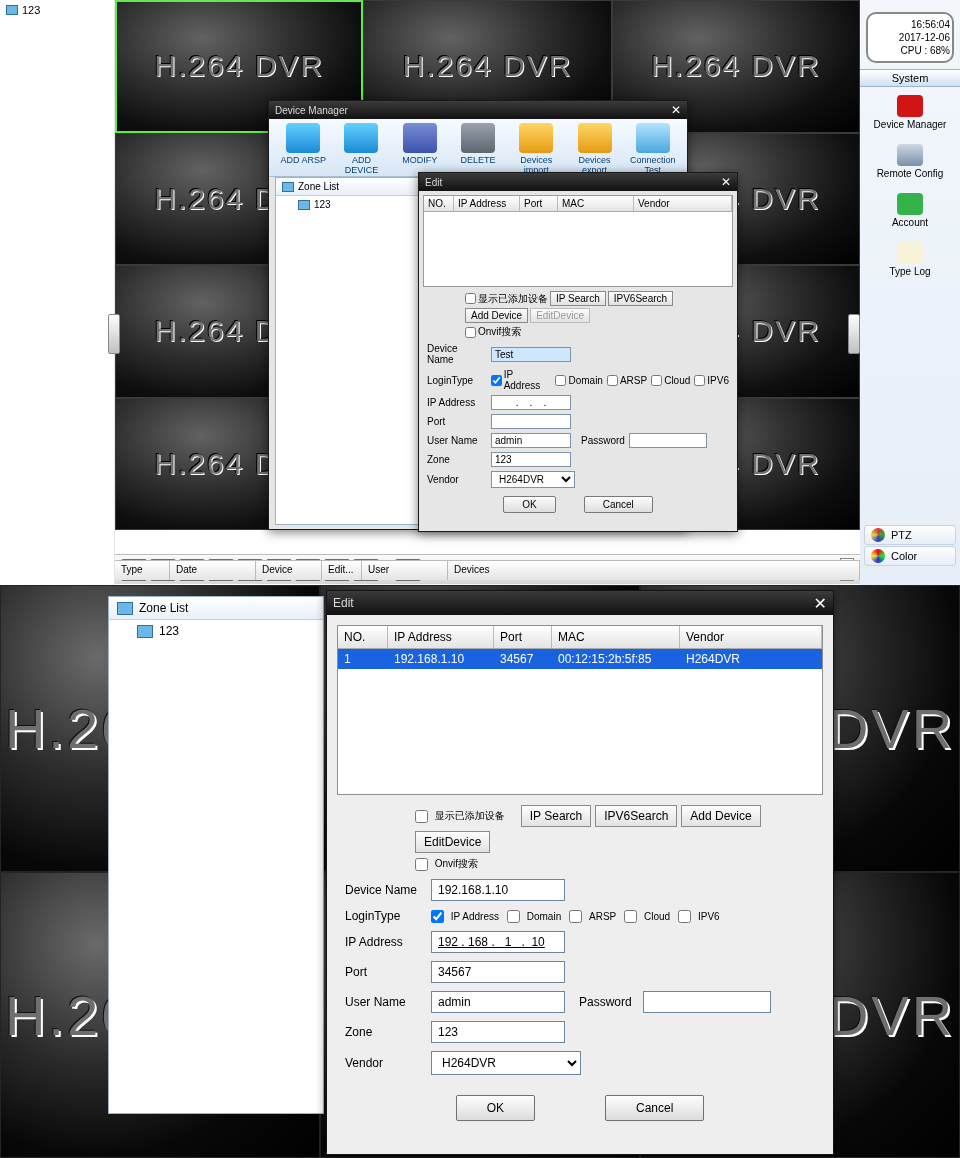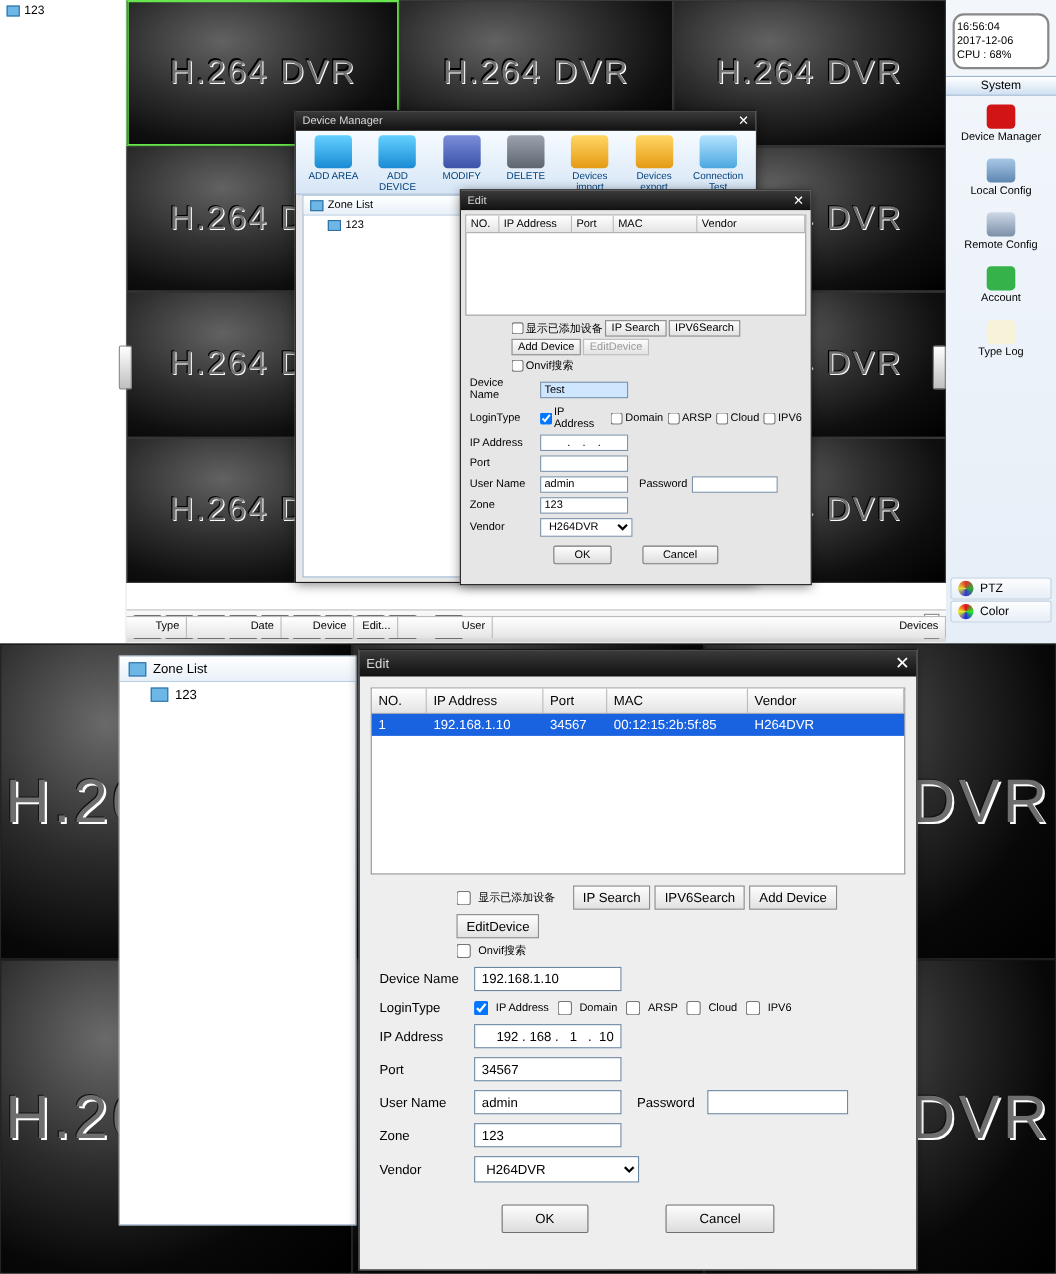--- a/index.html
+++ b/index.html
@@ -18,41 +18,41 @@
             background:radial-gradient(ellipse at 35% 28%,#626262 0%, #2f2f2f 40%, #0f0f0f 70%, #000 100%); }
   .vcell.sel { border:1px solid #68e64e; box-shadow:inset 0 0 0 1px #68e64e; }
   .logo { position:absolute; top:50%; left:50%; transform:translate(-50%,-50%);
           font-family:Impact,'Arial Black',sans-serif; font-size:30px; letter-spacing:2px;
           color:#707070; text-shadow:1px 1px 0 #fff, -1px -1px 0 #000; white-space:nowrap; }
   .sidehandle { position:absolute; top:50%; width:12px; height:40px; background:linear-gradient(#fff,#c0c0c0);
                 border:1px solid #888; border-radius:2px; transform:translateY(-50%); z-index:90; }
 
   
   #sysbar { position:absolute; right:0; top:0; width:100px; height:585px; background:linear-gradient(#f3f7fc,#e6eef7); }
-  .clockbox { margin:12px 6px 6px; border:2px solid #888; border-radius:10px; background:#fff; text-align:left;
+  .clockbox { margin:12px 6px 6px; border:2px solid #888; border-radius:10px; background:#fff; text-align:right;
               font-size:10px; padding:4px 2px; line-height:1.3; }
   .syshdr { background:linear-gradient(#fff,#cfe0f2); border-top:1px solid #9cb6d0; border-bottom:1px solid #9cb6d0;
             text-align:center; font-size:11px; padding:2px 0; }
   .sysbtn { text-align:center; font-size:10px; padding:2px 0 6px; cursor:pointer; }
   .sysbtn .ic { width:26px; height:22px; margin:6px auto 2px; border-radius:4px; }
   .sidepill { display:flex; align-items:center; gap:6px; font-size:11px; padding:2px 6px;
               background:linear-gradient(#fdfdfd,#e7eef7); border:1px solid #c5d3e4; border-radius:3px; margin:1px 4px; }
   .sidepill .dot{width:14px;height:14px;border-radius:50%;}
 
   
   #gridbar { position:absolute; left:115px; top:554px; width:745px; height:30px; background:linear-gradient(#fafafa,#d9d9d9);
              border-top:1px solid #bcbcbc; display:flex; align-items:center; gap:3px; padding:0 6px; }
   .gridbtn { width:26px; height:22px; background:linear-gradient(#fff,#d6d6d6); border:1px solid #6e6e6e;
              border-radius:2px; display:flex; align-items:center; justify-content:center; font-size:10px; font-weight:bold; }
   #zoomslider { flex:0 0 150px; height:4px; background:#2f6ed0; margin-left:12px; position:relative; }
   #zoomslider::after{content:"";position:absolute;left:0;top:-3px;width:6px;height:10px;background:#fff;border:1px solid #888;}
 
   #loghdr { position:absolute; left:115px; top:560px; width:745px; height:20px; display:flex; font-size:10px;
             background:linear-gradient(#fff,#e5e5e5); border-top:1px solid #bbb; }
-  #loghdr div{ border-right:1px solid #bbb; padding:3px 6px;text-align:right; }
+  #loghdr div{ border-right:1px solid #bbb; padding:3px 6px; }
 
   
   .winframe { position:absolute; background:#e6e6e6; border:1px solid #1a1a1a; box-shadow:0 2px 10px rgba(0,0,0,.5); z-index:50;}
   .titlebar { height:18px; background:linear-gradient(#3b3b3b,#111); color:#d8d8d8; font-size:10px;
               display:flex; align-items:center; justify-content:space-between; padding:0 6px; }
   .titlebar .x { color:#fff; cursor:pointer; font-size:12px; }
 
   #devmgr { left:268px; top:100px; width:420px; height:430px; }
   #devmgr-tb { height:58px; background:linear-gradient(#f6fbff,#d7e6f6); display:flex; gap:6px; padding:4px 8px 2px;
                border-bottom:1px solid #a8bed6; }
@@ -171,24 +171,20 @@
       <div>2017-12-06</div>
       <div>CPU : 68%</div>
     </div>
     <div class="syshdr">System</div>
     <div id="sysbtns">
         <div class="sysbtn">
           <div class="ic" style="background: rgb(209, 20, 20);"></div>
           <div>Device Manager</div>
         </div>
         <div class="sysbtn">
-          <div class="ic" style="background: linear-gradient(rgb(169, 200, 230), rgb(93, 134, 177));"></div>
-          <div>Local Config</div>
-        </div>
-        <div class="sysbtn">
           <div class="ic" style="background: linear-gradient(rgb(207, 217, 230), rgb(122, 143, 168));"></div>
           <div>Remote Config</div>
         </div>
         <div class="sysbtn">
           <div class="ic" style="background: rgb(53, 178, 74);"></div>
           <div>Account</div>
         </div>
         <div class="sysbtn">
           <div class="ic" style="background: rgb(247, 243, 216);"></div>
           <div>Type Log</div>
@@ -314,21 +310,21 @@
   </div>
 
   <div id="devmgr" class="winframe">
     <div class="titlebar">
       <span>Device Manager</span>
       <span class="x">✕</span>
     </div>
     <div id="devmgr-tb">
         <div class="dmbtn">
           <div class="ic" style="background: linear-gradient(rgb(100, 208, 255), rgb(26, 139, 212));"></div>
-          <div>ADD AREA</div>
+          <div>ADD ARSP</div>
         </div>
         <div class="dmbtn">
           <div class="ic" style="background: linear-gradient(rgb(100, 208, 255), rgb(26, 139, 212));"></div>
           <div>ADD DEVICE</div>
         </div>
         <div class="dmbtn">
           <div class="ic" style="background: linear-gradient(rgb(122, 141, 217), rgb(59, 82, 168));"></div>
           <div>MODIFY</div>
         </div>
         <div class="dmbtn">
@@ -524,21 +520,21 @@
       <span class="lbl">LoginType</span>
     <label class="ckwrap ck2"><input type="checkbox" checked="" style="">&nbsp;<span>IP Address</span></label>
     <label class="ckwrap ck2"><input type="checkbox" style="">&nbsp;<span>Domain</span></label>
     <label class="ckwrap ck2"><input type="checkbox" style="">&nbsp;<span>ARSP</span></label>
     <label class="ckwrap ck2"><input type="checkbox" style="">&nbsp;<span>Cloud</span></label>
     <label class="ckwrap ck2"><input type="checkbox" style="">&nbsp;<span>IPV6</span></label>
   </div>
 
   <div class="formrow2">
       <span class="lbl">IP Address</span>
-    <input type="text" style="width: 134px; text-align: right;" value="192 . 168 .   1   .  10">
+    <input type="text" style="width: 134px; text-align: left; text-decoration: underline;" value="192 . 168 .   1   .  10">
     </div>
 
   <div class="formrow2">
       <span class="lbl">Port</span>
     <input type="text" style="width: 134px;" value="34567">
     </div>
 
   <div class="formrow2">
       <span class="lbl">User Name</span>
     <input type="text" style="width: 134px;" value="admin">

